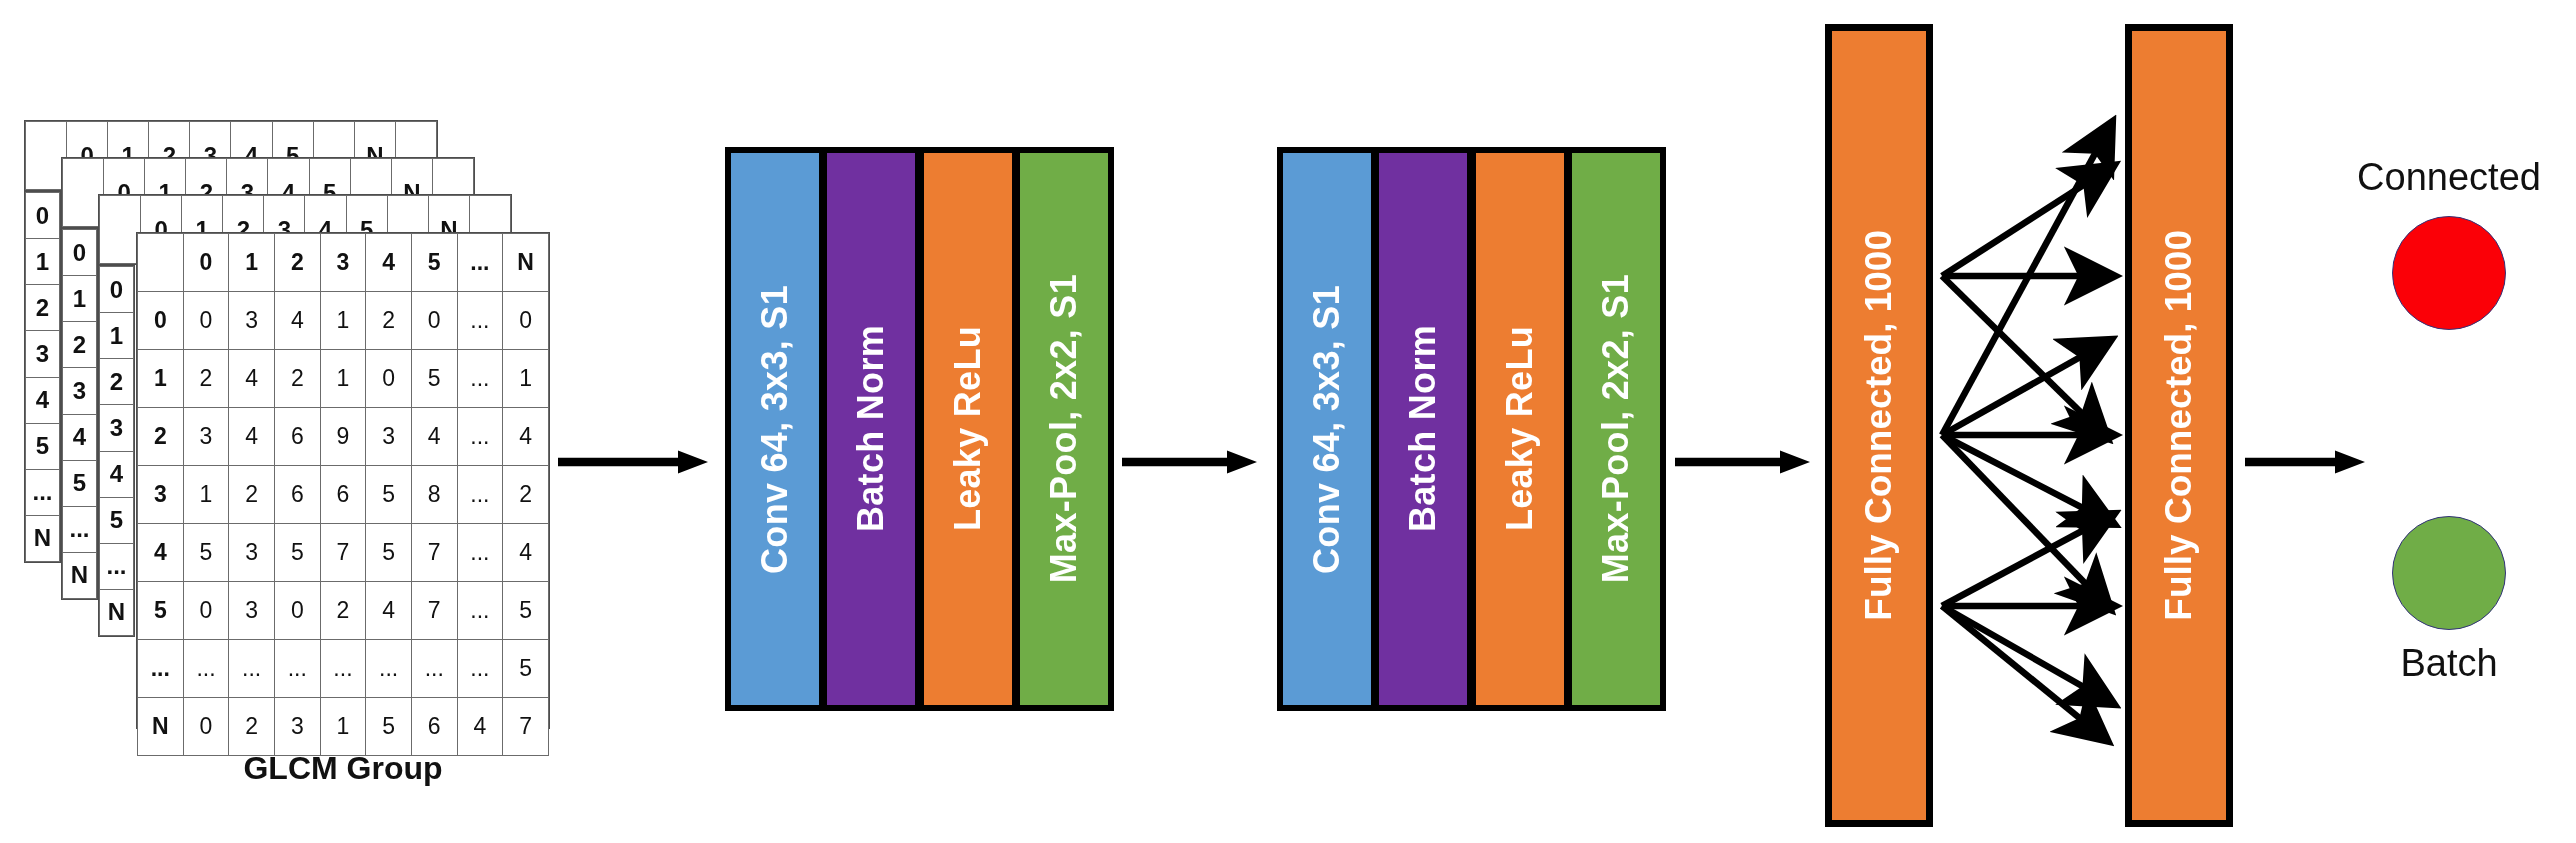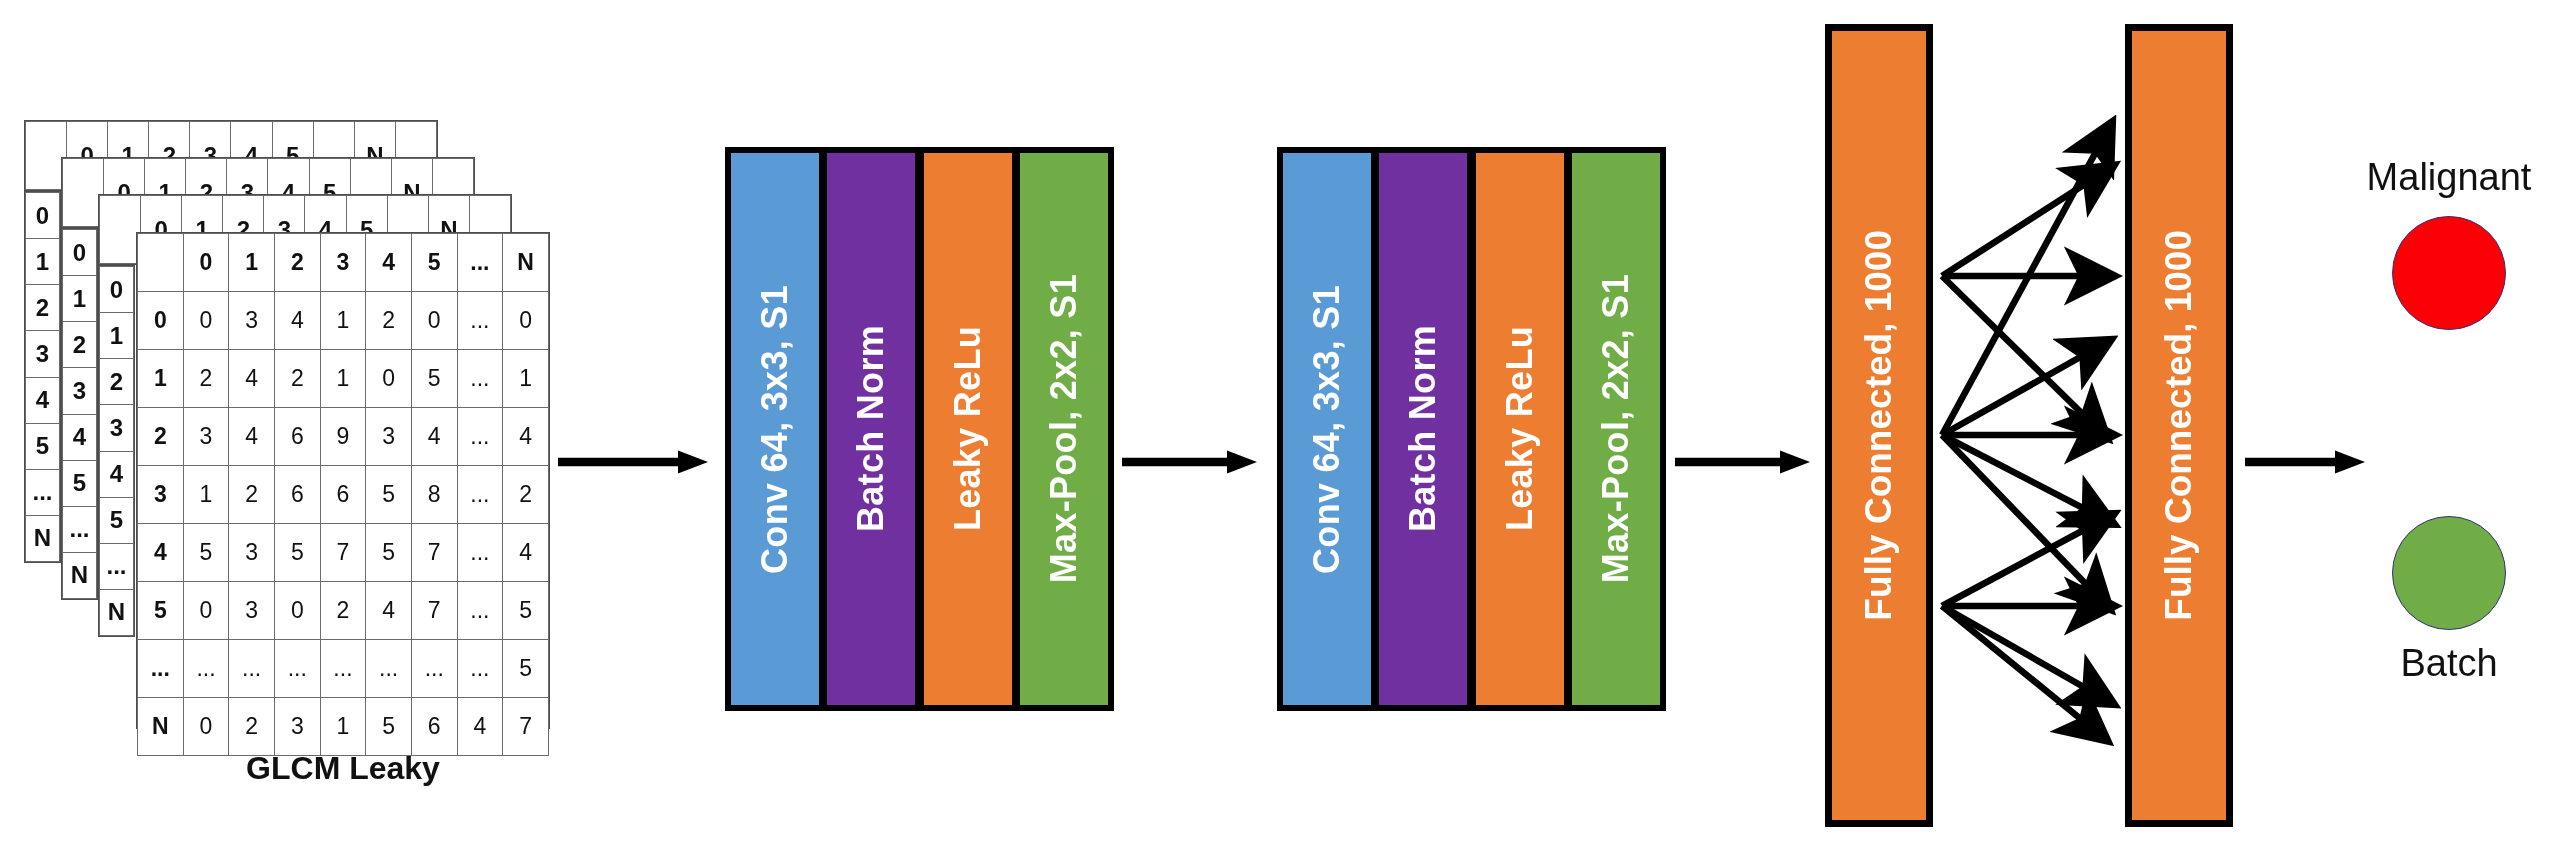--- a/index.html
+++ b/index.html
@@ -351,21 +351,21 @@
           <td>1</td>
           <td>5</td>
           <td>6</td>
           <td>4</td>
           <td>7</td>
         </tr>
       </tbody>
         </table>
     </div>
 
-    <div class="glcm-caption">GLCM Leaky</div>
+    <div class="glcm-caption">GLCM Group</div>
   </div>
 
   <svg class="arrow" style="left:558px;top:429px;" width="168" height="66" viewBox="0 0 280 110">
     <path d="M0 48 L200 48 L200 36 L250 55 L200 74 L200 62 L0 62 Z" fill="#000"></path>
   </svg>
 
   <div class="conv-block block1">
     <div class="layer" style="background:#5b9bd5;">
       <span class="layer-label">Conv 64, 3x3, S1</span>
     </div>
@@ -438,21 +438,21 @@
     <div class="fc-inner" style="background:#ed7d31;">
       <span class="fc-label">Fully Connected, 1000</span>
     </div>
   </div>
 
   <svg class="arrow" style="left:2245px;top:429px;" width="132" height="66" viewBox="0 0 220 110">
     <path d="M0 48 L150 48 L150 36 L200 55 L150 74 L150 62 L0 62 Z" fill="#000"></path>
   </svg>
 
   <div class="out-area">
-    <div class="out-label lbl-malignant">Malignant</div>
+    <div class="out-label lbl-malignant">Connected</div>
     <div class="circle c-malignant"></div>
 
     <div class="circle c-benign"></div>
     <div class="out-label lbl-benign">Batch</div>
   </div>
 
 </div>
 
 
 </body></html>

